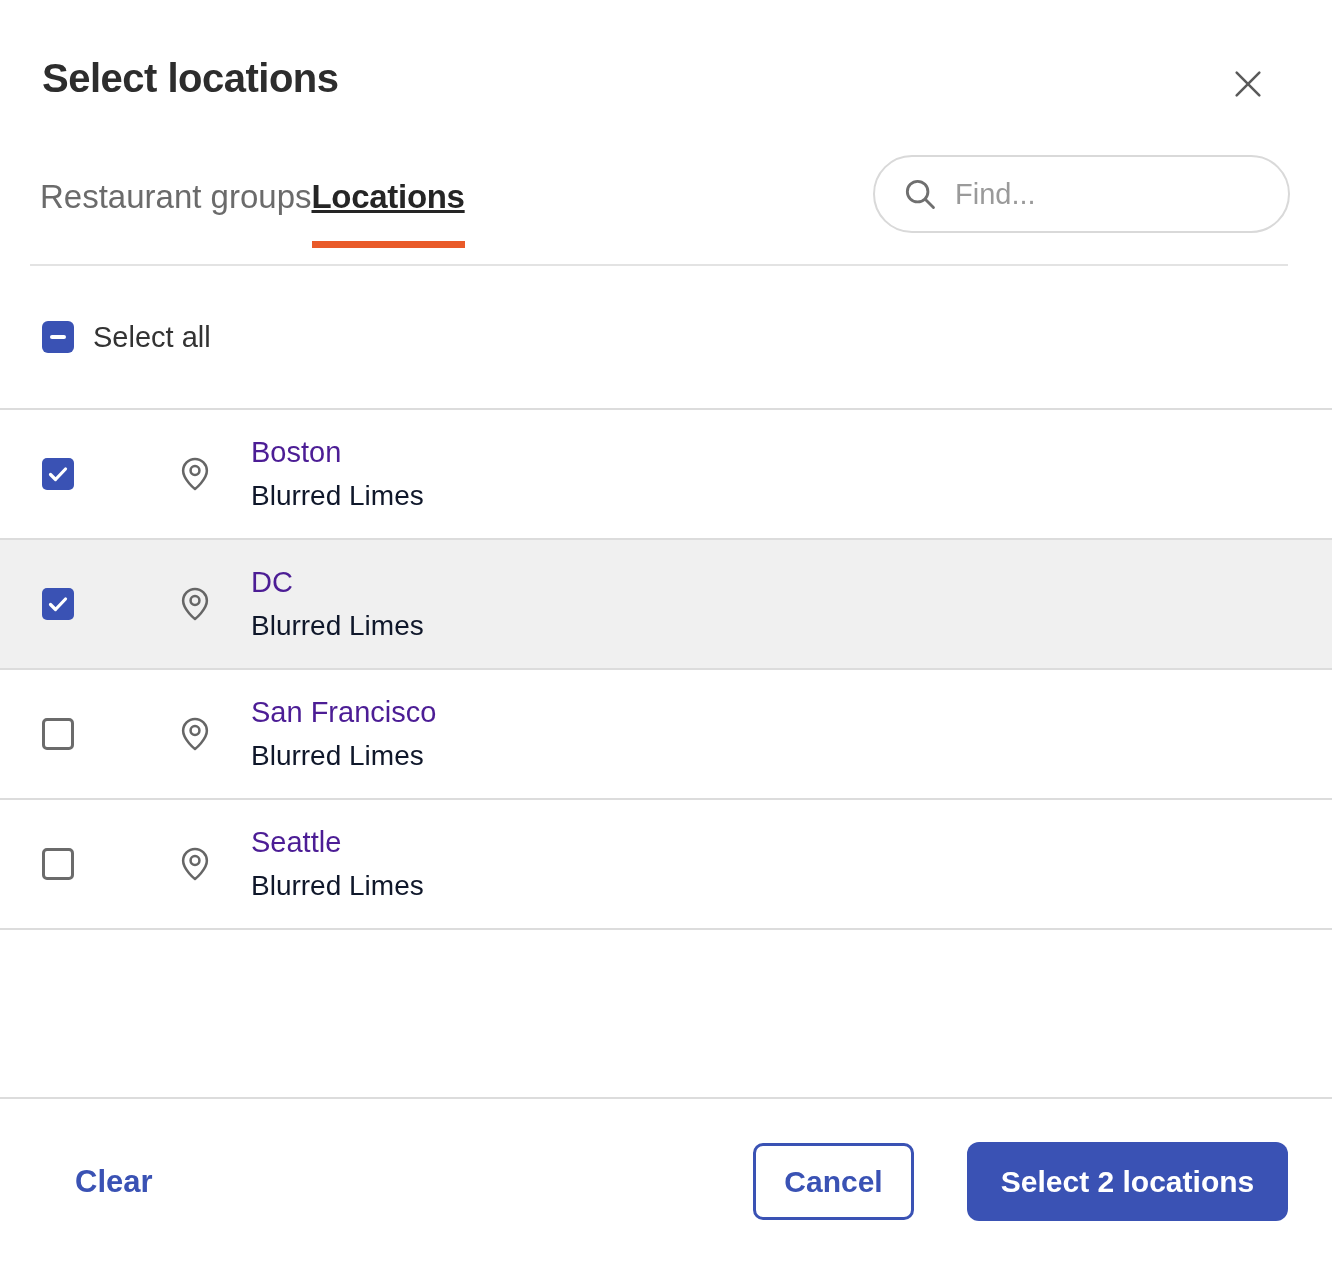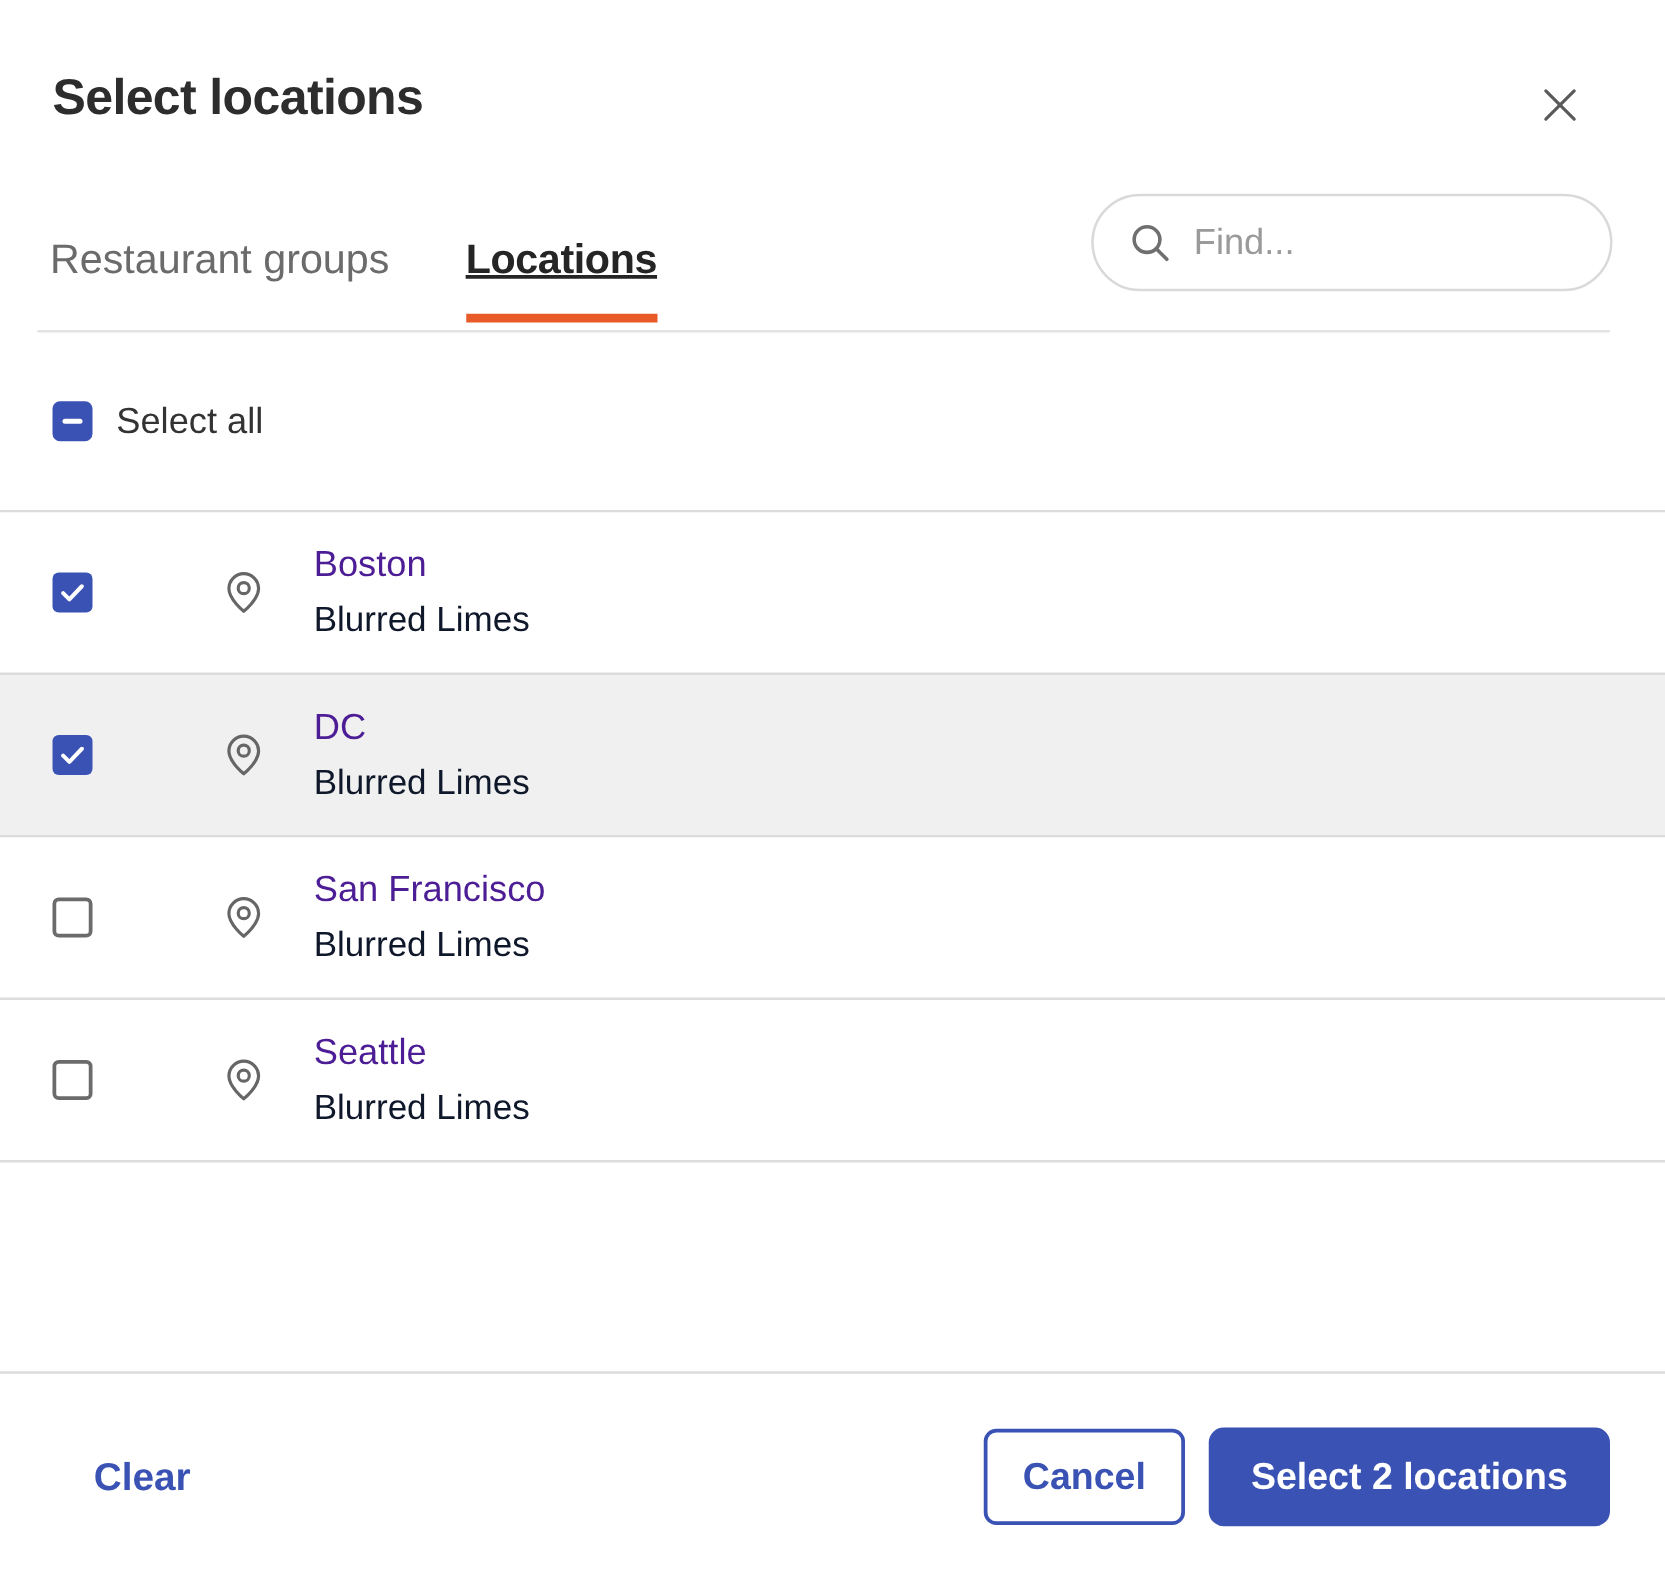--- a/index.html
+++ b/index.html
@@ -38,21 +38,21 @@
     font-family:"Liberation Sans", sans-serif;
     font-size:29px; color:#444;
     background:transparent;
   }
   .search-box input::placeholder { color:#9a9a9a; }
 
   
   .tabbar {
     position:absolute; left:30px; top:178px; width:1258px; height:88px;
     border-bottom:2px solid #e3e3e3;
-    display:flex; align-items:center; gap:61px;
+    display:flex; align-items:flex-start; 
     padding-left:10px;
   }
   .tab {
     position:relative;
     font-size:33px; color:#6b6b6b;
     padding-bottom:28px;
     background:none; border:none; cursor:pointer;
     font-family:"Liberation Sans", sans-serif;
   }
   .tab.active { color:#252525; font-weight:bold; letter-spacing:-0.3px;text-decoration:underline; }
@@ -111,36 +111,36 @@
     border-top:2px solid #dcdcdc;
     display:flex; align-items:center; justify-content:space-between;
     padding:0 44px 0 75px;
     background:#fff;
   }
   .clear-link {
     background:none; border:none; cursor:pointer;
     font-family:"Liberation Sans", sans-serif;
     font-size:31px; font-weight:bold; color:#3a52b4;
   }
-  .footer-actions { display:flex; align-items:center; gap:19px;justify-content:flex-end; }
+  .footer-actions { display:flex; align-items:center; gap:30px;justify-content:flex-end; }
   .btn {
     font-family:"Liberation Sans", sans-serif;
     font-size:30px; font-weight:bold;
     display:flex; align-items:center; justify-content:center;
     cursor:pointer;
   }
   .btn-outline {
     width:161px; height:77px;
     background:#fff; color:#3a52b4;
     border:3px solid #3a52b4; border-radius:10px;
   }
   .btn-primary {
     width:321px; height:79px;
     background:#3a52b4; color:#ffffff;
-    border:none; border-radius:12px;
+    border:none; border-radius:12px;margin-left:23px;
   }
 </style>
 </head>
 <body>
 
 <div class="modal">
 
   <div class="title">Select locations</div>
 
   <button class="close-btn">

